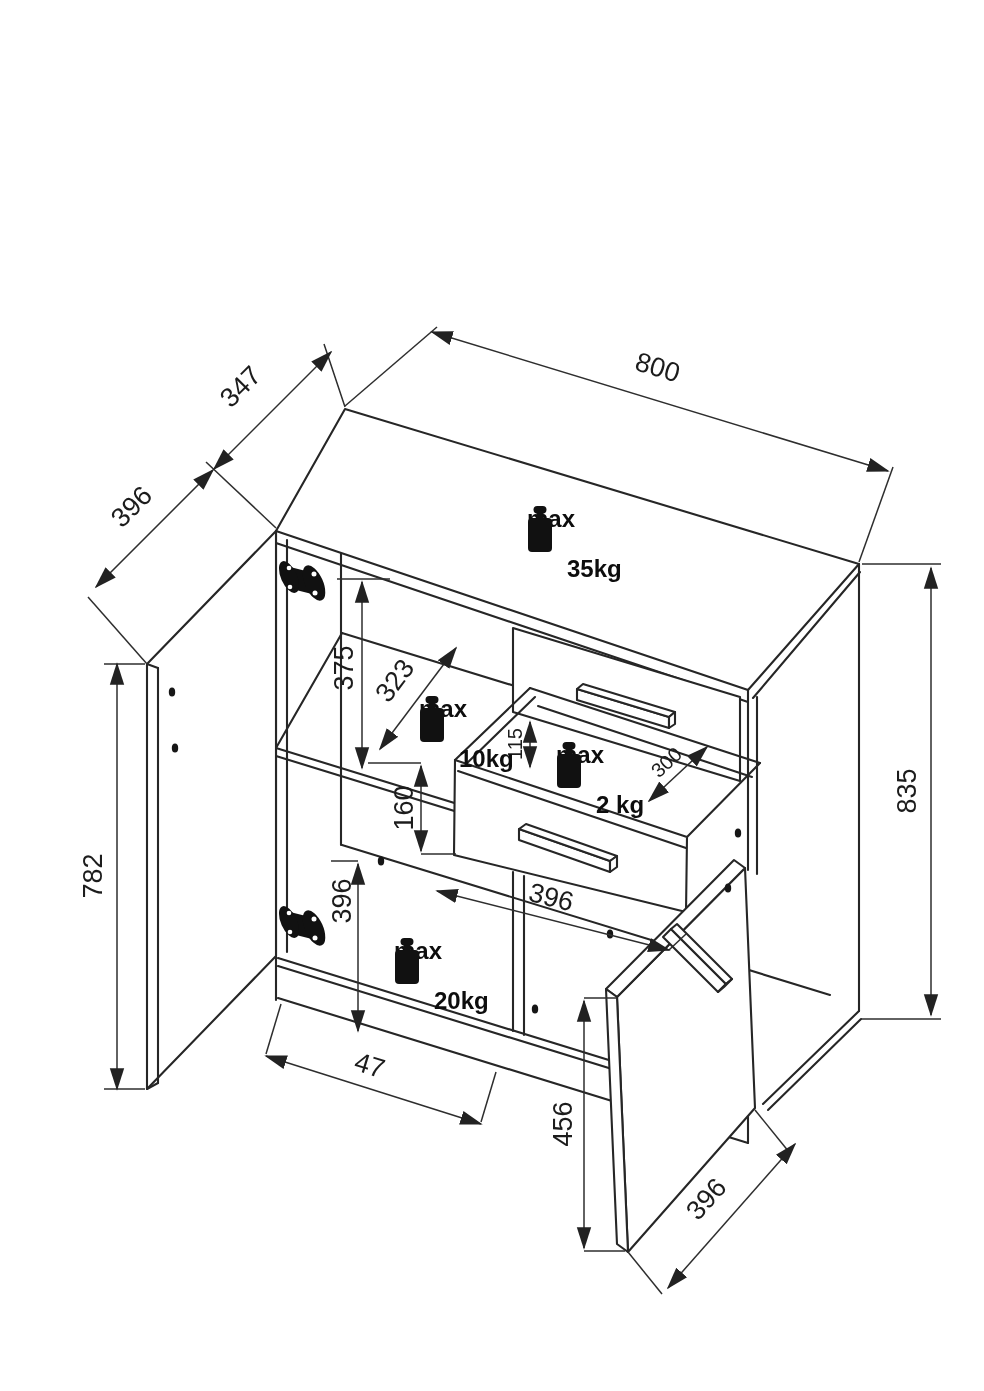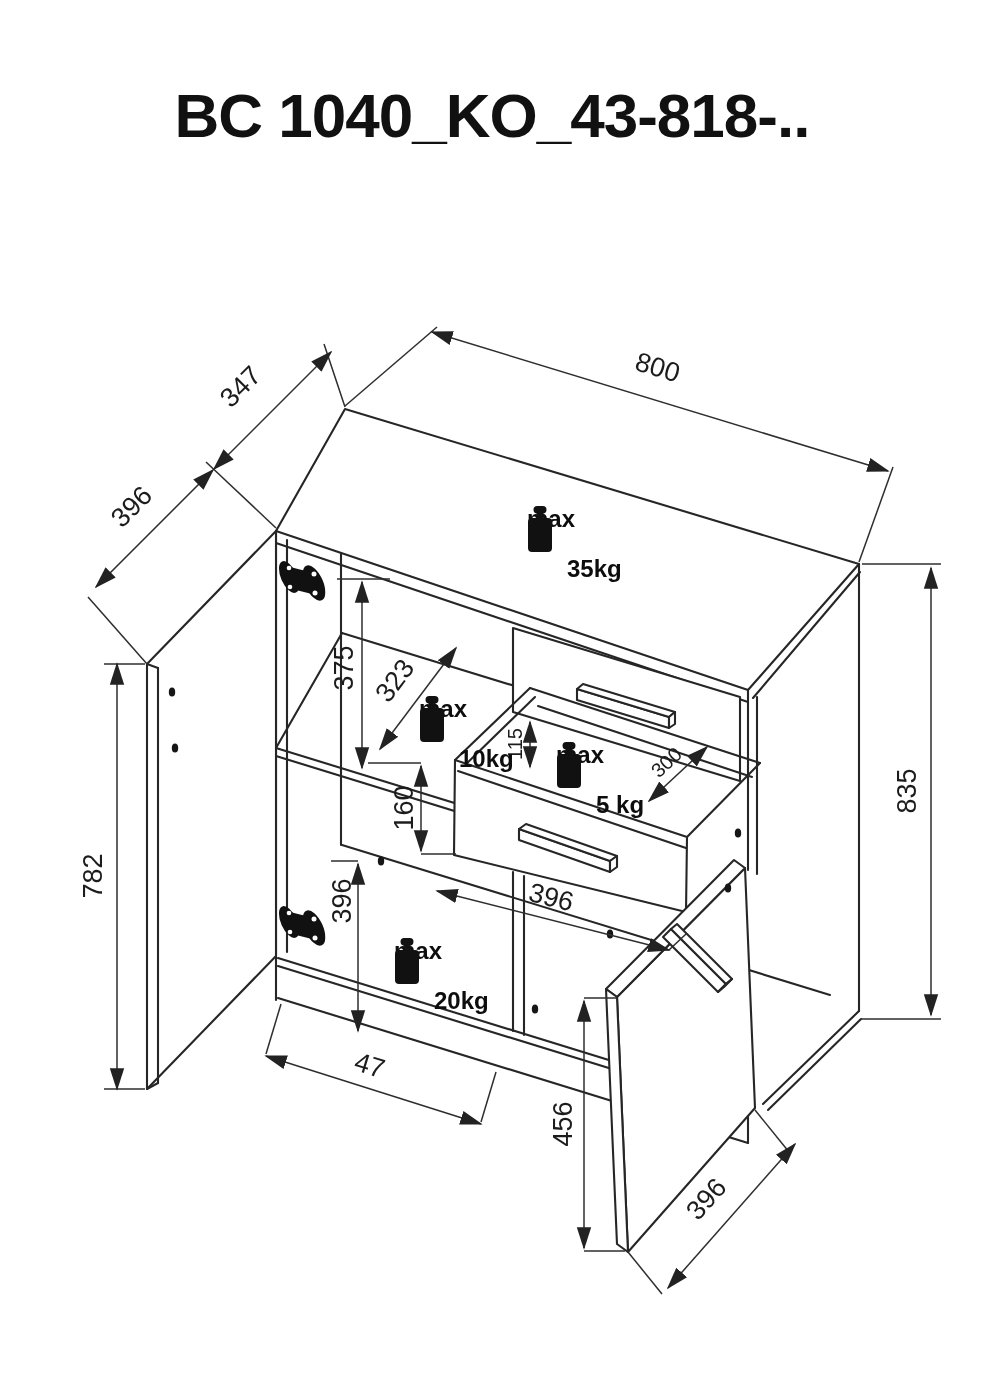--- a/index.html
+++ b/index.html
@@ -16,21 +16,20 @@
   .blk{fill:#111;stroke:none;}
   .dot{fill:#161616;}
   .wlabel{position:absolute;display:flex;gap:7px;align-items:flex-start;color:#0d0d0d;}
   .wlabel .txt{font-size:24px;font-weight:bold;line-height:25px;white-space:pre;}
 </style>
 </head>
 <body>
 
 <div id="page">
 
-  <div id="title">BC 1040_KO_43-818-..</div>
 
   <svg width="984" height="1391" viewBox="0 0 984 1391">
     <defs>
       <marker id="ah" viewBox="0 0 10 10" refX="9.2" refY="5" markerWidth="15" markerHeight="15" orient="auto-start-reverse">
         <path d="M0,1.8 L10,5 L0,8.2 z" fill="#222"></path>
       </marker>
       <symbol id="wicon" viewBox="0 0 26 46">
         <rect x="6.5" y="0" width="13" height="7.5" rx="3.7" fill="#111"></rect>
         <rect x="9.5" y="6" width="7" height="7" fill="#111"></rect>
         <rect x="1" y="12" width="24" height="34" rx="4" fill="#111"></rect>
@@ -262,21 +261,21 @@
       </svg>
     <div class="txt"><span>max</span><br>
       <span>10kg</span></div>
   </div>
 
   <div class="wlabel" style="left:556px;top:742px;">
     <svg width="26" height="46">
         <use href="#wicon"></use>
       </svg>
     <div class="txt"><span>max</span><br>
-      <span>5 kg</span></div>
+      <span>2 kg</span></div>
   </div>
 
   <div class="wlabel" style="left:394px;top:938px;">
     <svg width="26" height="46">
         <use href="#wicon"></use>
       </svg>
     <div class="txt"><span>max</span><br>
       <span>20kg</span></div>
   </div>
 

